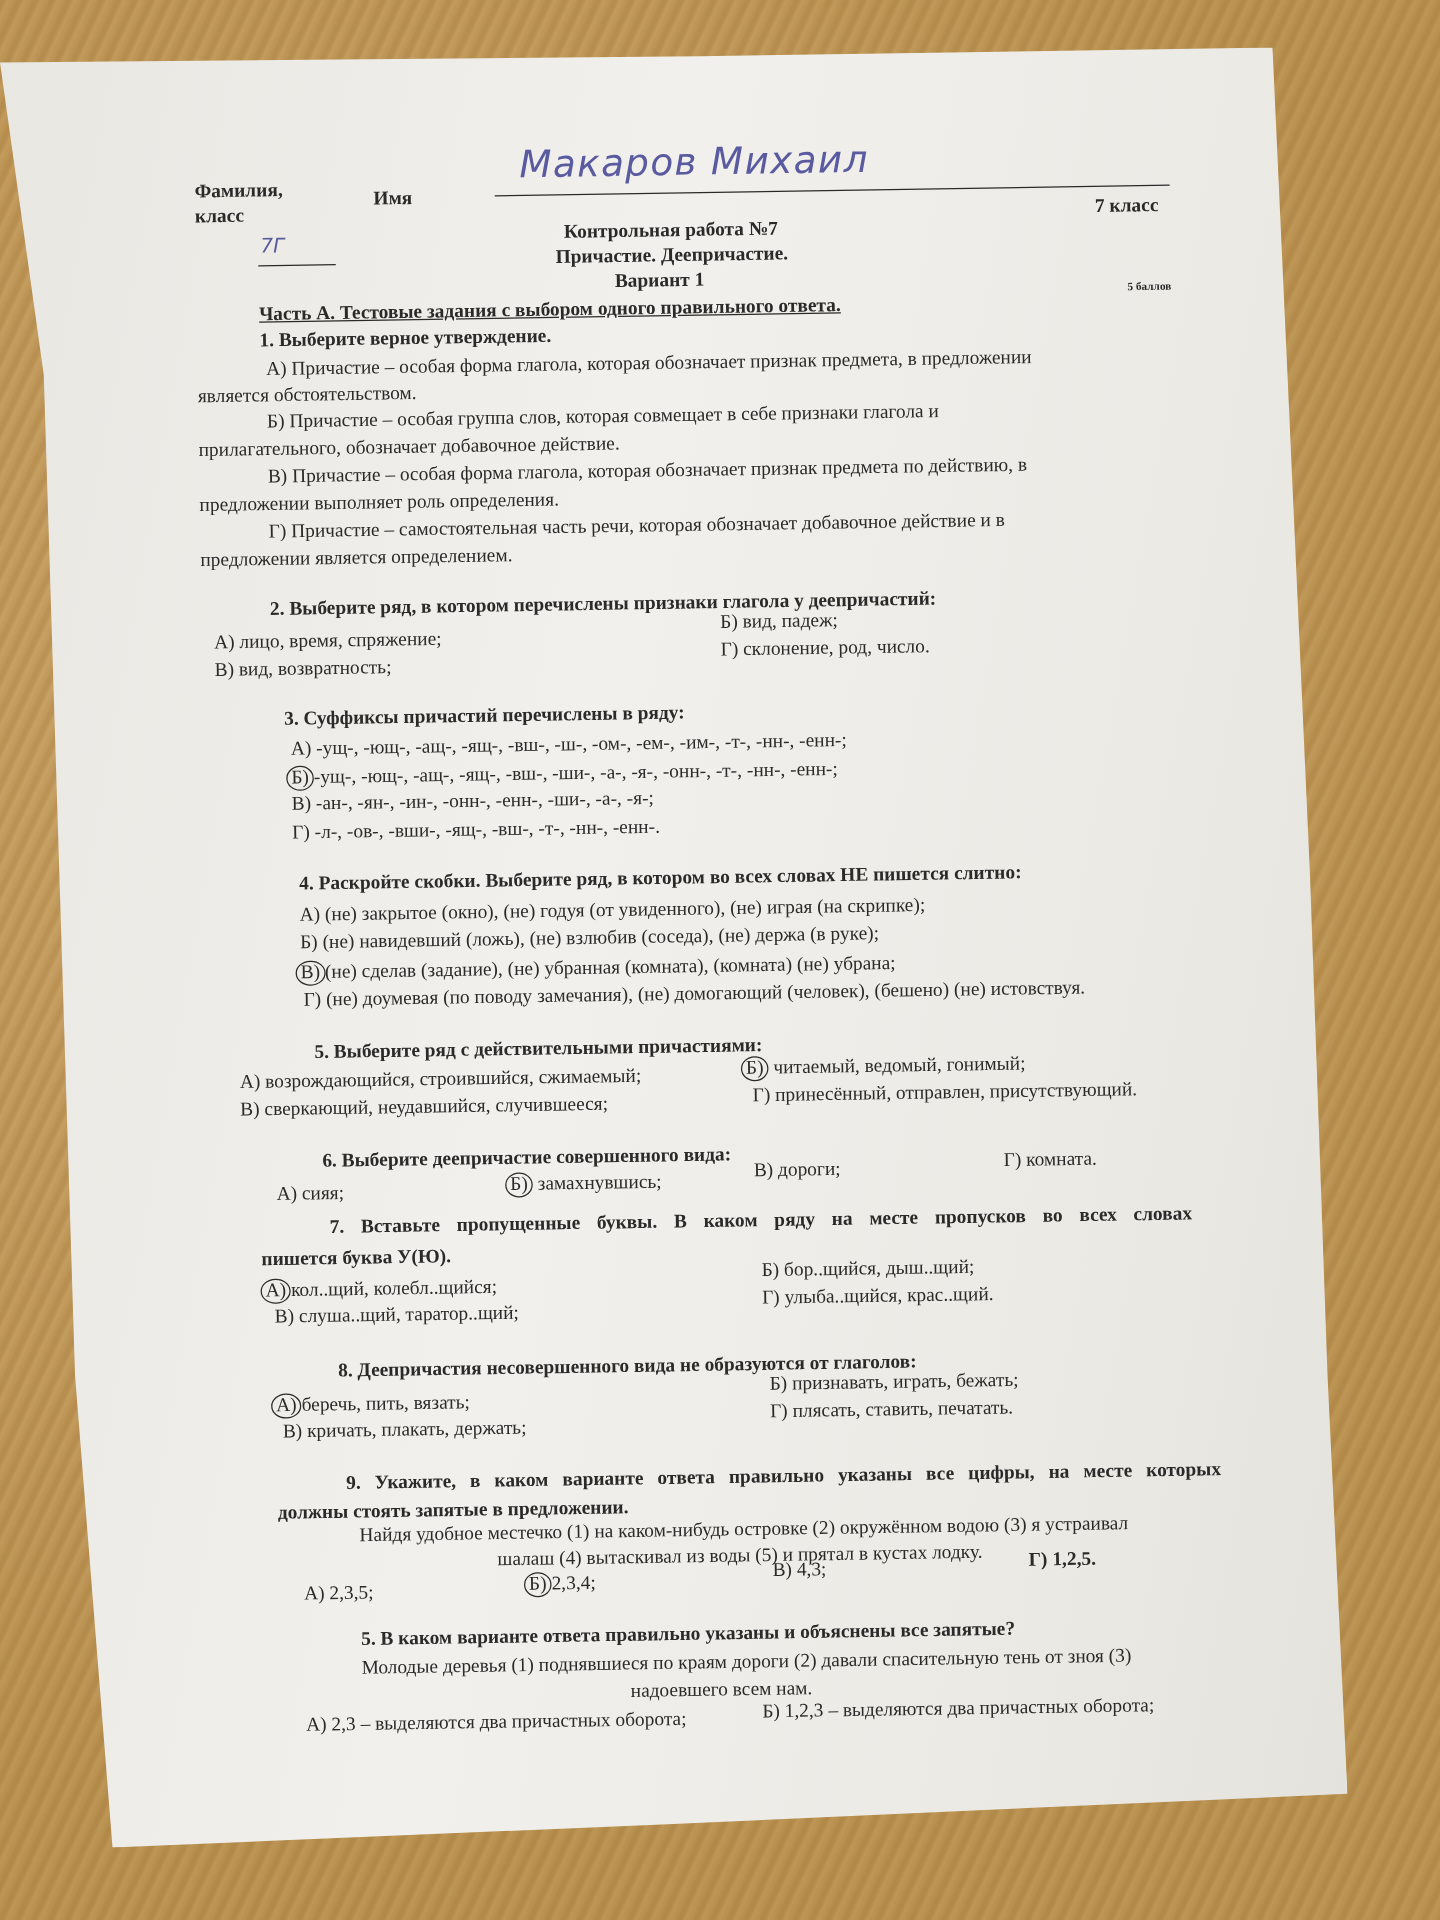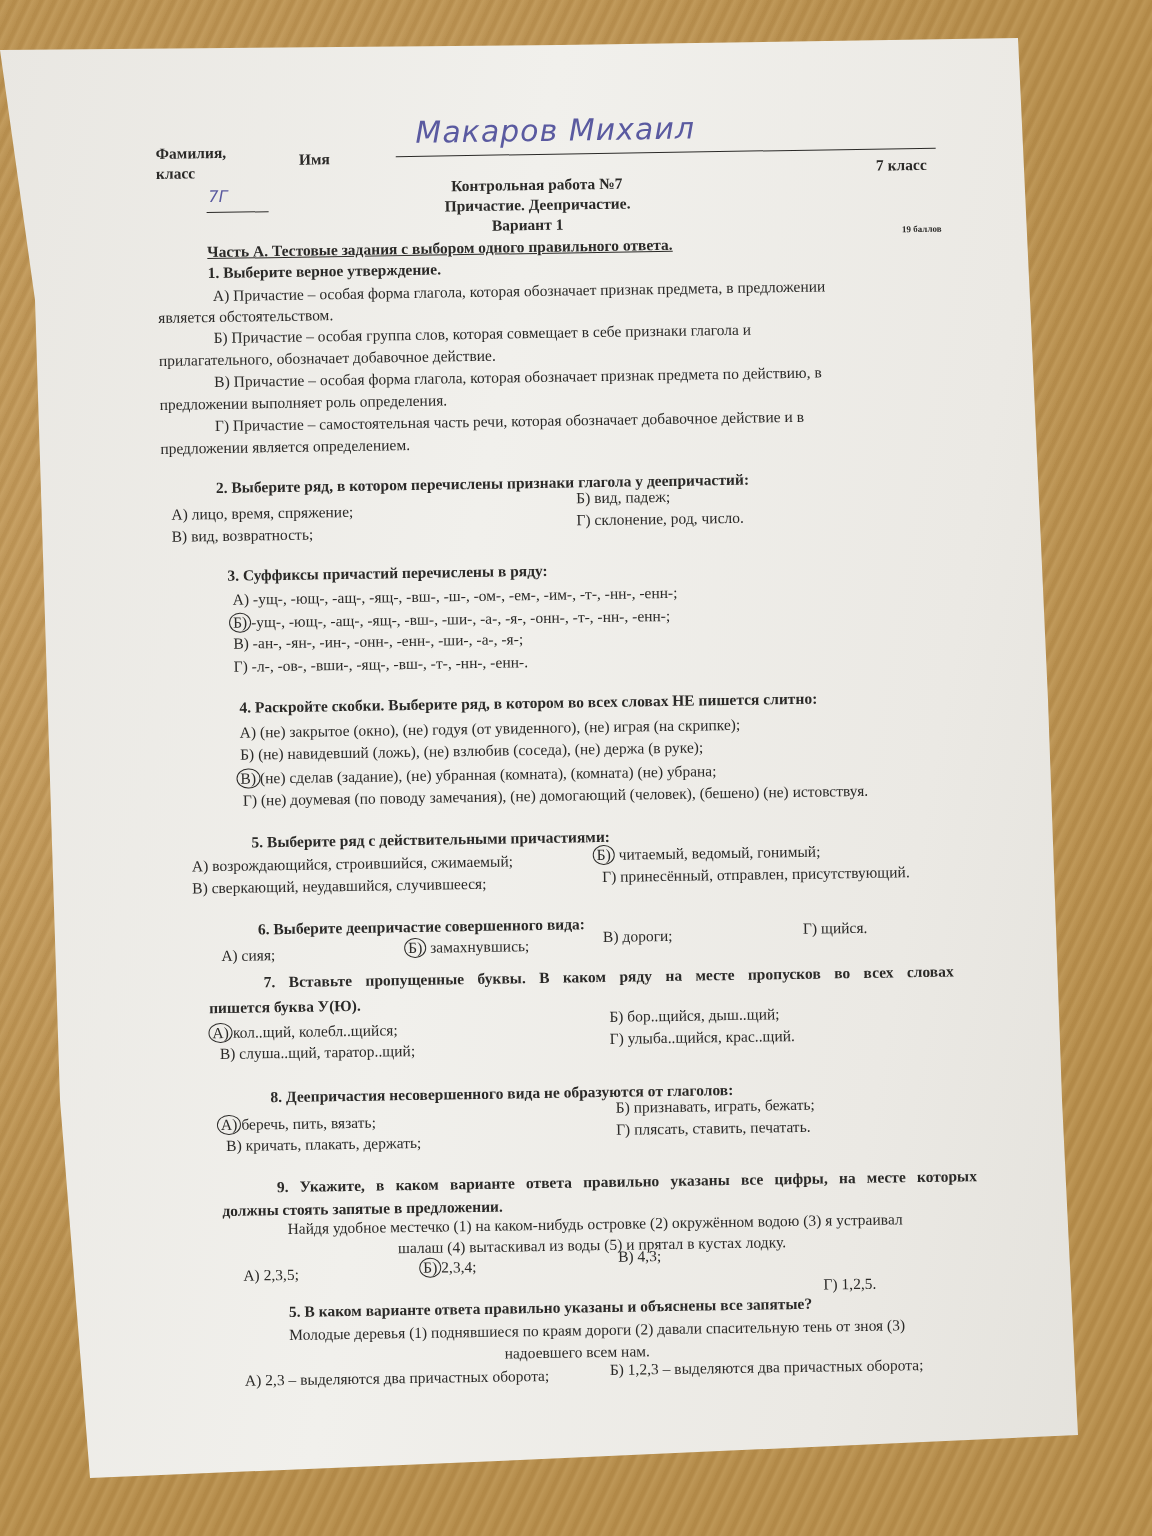--- a/index.html
+++ b/index.html
@@ -44,21 +44,21 @@
   </div>
   <div class="abs b" style="left:5px; top:55px;">класс</div>
   <div class="abs line" style="left:55px; top:40px; width:62px; height:20px;margin-top:43px;">
     <span class="hand-sm" style="position:absolute; left:2px; top:-4px;">7Г</span>
   </div>
   <div class="abs b" style="left:725px; top:58px;">7 класс</div>
 
   <div class="abs b" style="left:300px; top:72px;">Контрольная работа №7</div>
   <div class="abs b" style="left:293px; top:92px;">Причастие. Деепричастие.</div>
   <div class="abs b" style="left:340px; top:112px;">Вариант 1</div>
-  <div class="abs b" style="left:750px; top:126px; font-size:9px;">19 баллов</div>
+  <div class="abs b" style="left:750px; top:126px; font-size:9px;">5 баллов</div>
   <div class="abs b u" style="left:55px; top:134px;">Часть А. Тестовые задания с выбором одного правильного ответа.</div>
 
   <div class="abs b" style="left:55px; top:155px;"><span>1.</span> <span>Выберите верное утверждение.</span></div>
   <div class="abs" style="left:60px; top:178px;"><span>А)</span> <span>Причастие – особая форма глагола, которая обозначает признак предмета, в предложении</span></div>
   <div class="abs" style="left:5px; top:199px;">является обстоятельством.</div>
   <div class="abs" style="left:60px; top:220px;"><span>Б)</span> <span>Причастие – особая группа слов, которая совмещает в себе признаки глагола и</span></div>
   <div class="abs" style="left:5px; top:242px;">прилагательного, обозначает добавочное действие.</div>
   <div class="abs" style="left:60px; top:264px;"><span>В)</span> <span>Причастие – особая форма глагола, которая обозначает признак предмета по действию, в</span></div>
   <div class="abs" style="left:5px; top:286px;">предложении выполняет роль определения.</div>
   <div class="abs" style="left:60px; top:308px;"><span>Г)</span> <span>Причастие – самостоятельная часть речи, которая обозначает добавочное действие и в</span></div>
@@ -85,21 +85,21 @@
   <div class="abs b" style="left:90px; top:725px;"><span>5.</span> <span>Выберите ряд с действительными причастиями:</span></div>
   <div class="abs" style="left:30px; top:748px;"><span>А)</span> <span>возрождающийся, строившийся, сжимаемый;</span></div>
   <div class="abs" style="left:435px; top:742px;"><span class="circ">Б)</span> <span>читаемый, ведомый, гонимый;</span></div>
   <div class="abs" style="left:30px; top:770px;"><span>В)</span> <span>сверкающий, неудавшийся, случившееся;</span></div>
   <div class="abs" style="left:440px; top:765px;"><span>Г)</span> <span>принесённый, отправлен, присутствующий.</span></div>
 
   <div class="abs b" style="left:95px; top:812px;"><span>6.</span> <span>Выберите деепричастие совершенного вида:</span></div>
   <div class="abs" style="left:38px; top:838px;margin-left:20px;"><span>А)</span> <span>сияя;</span></div>
   <div class="abs" style="left:245px; top:832px;"><span class="circ">Б)</span> <span>замахнувшись;</span></div>
   <div class="abs" style="left:440px; top:825px;"><span>В)</span> <span>дороги;</span></div>
-  <div class="abs" style="left:640px; top:820px;"><span>Г)</span> <span>щийся.</span></div>
+  <div class="abs" style="left:640px; top:820px;"><span>Г)</span> <span>комната.</span></div>
 
   <div class="abs b just" style="left:100px; top:865px; width:690px;"><span>7.</span> <span>Вставьте пропущенные буквы. В каком ряду на месте пропусков во всех словах</span></div>
   <div class="abs b" style="left:45px; top:890px;">пишется буква У(Ю).</div>
   <div class="abs" style="left:48px; top:914px;"><span class="circ">А)</span><span>кол..щий, колебл..щийся;</span></div>
   <div class="abs" style="left:445px; top:905px;"><span>Б)</span> <span>бор..щийся, дыш..щий;</span></div>
   <div class="abs" style="left:55px; top:936px;"><span>В)</span> <span>слуша..щий, таратор..щий;</span></div>
   <div class="abs" style="left:445px; top:927px;"><span>Г)</span> <span>улыба..щийся, крас..щий.</span></div>
 
   <div class="abs b" style="left:105px; top:980px;"><span>8.</span> <span>Деепричастия несовершенного вида не образуются от глаголов:</span></div>
   <div class="abs" style="left:55px; top:1006px;"><span class="circ">А)</span><span>беречь, пить, вязать;</span></div>
@@ -107,21 +107,21 @@
   <div class="abs" style="left:60px; top:1028px;"><span>В)</span> <span>кричать, плакать, держать;</span></div>
   <div class="abs" style="left:450px; top:1018px;"><span>Г)</span> <span>плясать, ставить, печатать.</span></div>
 
   <div class="abs b just" style="left:110px; top:1070px; width:700px;"><span>9.</span> <span>Укажите, в каком варианте ответа правильно указаны все цифры, на месте которых</span></div>
   <div class="abs b" style="left:55px; top:1093px;">должны стоять запятые в предложении.</div>
   <div class="abs" style="left:120px; top:1112px;">Найдя удобное местечко (1) на каком-нибудь островке (2) окружённом водою (3) я устраивал</div>
   <div class="abs" style="left:230px; top:1133px;">шалаш (4) вытаскивал из воды (5) и прятал в кустах лодку.</div>
   <div class="abs" style="left:75px; top:1158px;"><span>А)</span> <span>2,3,5;</span></div>
   <div class="abs" style="left:255px; top:1152px;"><span class="circ">Б)</span><span>2,3,4;</span></div>
   <div class="abs" style="left:450px; top:1145px;"><span>В)</span> <span>4,3;</span></div>
-  <div class="abs" style="left:655px; top:1176px;"><span>Г)</span> <span>1,2,5.</span></div>
+  <div class="abs" style="left:655px; top:1140px;font-weight:bold;"><span>Г)</span> <span>1,2,5.</span></div>
 
   <div class="abs b" style="left:120px; top:1195px;"><span>5.</span> <span>В каком варианте ответа правильно указаны и объяснены все запятые?</span></div>
   <div class="abs" style="left:120px; top:1218px;">Молодые деревья (1) поднявшиеся по краям дороги (2) давали спасительную тень от зноя (3)</div>
   <div class="abs" style="left:335px; top:1240px;">надоевшего всем нам.</div>
   <div class="abs" style="left:75px; top:1263px;"><span>А)</span> <span>2,3 – выделяются два причастных оборота;</span></div>
   <div class="abs" style="left:440px; top:1258px;"><span>Б)</span> <span>1,2,3 – выделяются два причастных оборота;</span></div>
 
 </div>
 
 </body></html>

